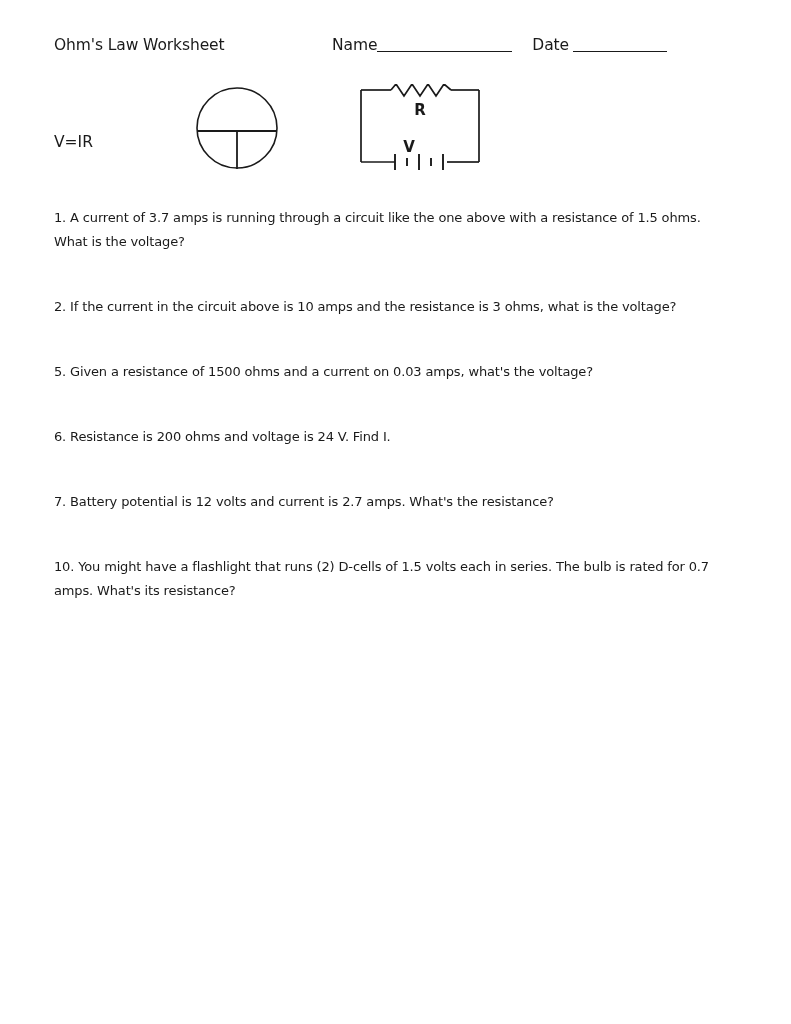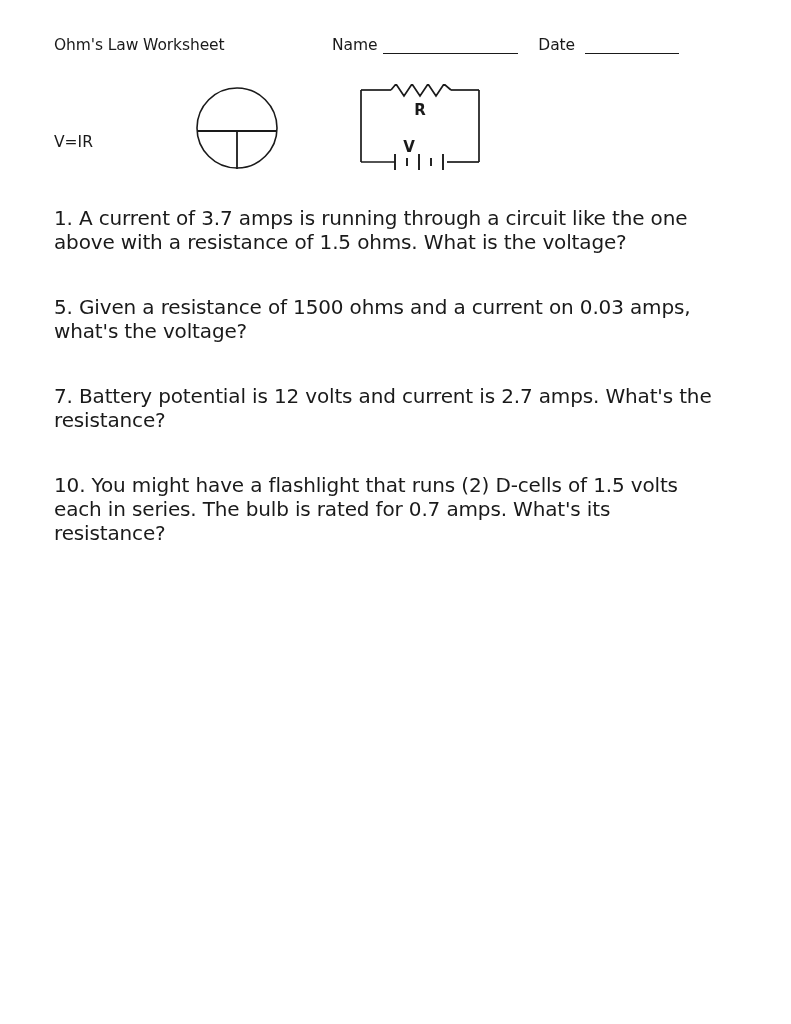--- a/index.html
+++ b/index.html
@@ -33,23 +33,22 @@
     font-size: 15.5px;
     letter-spacing: -0.1px;
   }
   .header-title {
     width: 278px;
     flex: 0 0 278px;
     white-space: nowrap;
   }
   .field {
     display: inline-flex;
-    align-items: flex-end;
+    align-items: center;
     white-space: nowrap;
-    gap: 6px;
   }
   .blank {
     display: inline-block;
     border-bottom: 1.6px solid #1a1a1a;
     height: 13px;
   }
   .blank-name { width: 135px; }
   .blank-date { width: 94px; margin-left: 4px; }
   .field-date { margin-left: 20px; }
 
@@ -75,21 +74,21 @@
   }
 
   
   .questions {
     position: absolute;
     left: 54px;
     top: 206px;
     width: 672px;
   }
   .question {
-    font-size: 20px;
+    font-size: 13px;
     line-height: 24px;
     letter-spacing: -0.15px;
     text-align: left;
   }
   .q-gap-lg { margin-bottom: 41px; }
   .q-gap-md { margin-bottom: 40px; }
   .q-gap-sm { margin-bottom: 18px; }
   .q-gap-xs { margin-bottom: 41px; }
 </style>
 </head>
@@ -142,18 +141,20 @@
       <line x1="76" y1="74" x2="76" y2="82" stroke="#1a1a1a" stroke-width="1.9"></line>
       <line x1="88" y1="70" x2="88" y2="86" stroke="#1a1a1a" stroke-width="1.9"></line>
 
       <text x="65" y="31" font-family="DejaVu Sans, sans-serif" font-size="15" font-weight="bold" text-anchor="middle" fill="#1a1a1a">R</text>
       <text x="54" y="68" font-family="DejaVu Sans, sans-serif" font-size="15" font-weight="bold" text-anchor="middle" fill="#1a1a1a">V</text>
     </svg>
   </div>
 
   <div class="questions">
     <div class="question q-gap-lg">1.  A current of 3.7 amps is running through a circuit like the one above with a resistance of 1.5 ohms.  What is the voltage?</div>
+    <div class="question q-gap-lg">2.  If the current in the circuit above is 10 amps and the resistance is 3 ohms, what is the voltage?</div>
     <div class="question q-gap-xs">5.  Given a resistance of 1500 ohms and a current on 0.03 amps, what's the voltage?</div>
+    <div class="question q-gap-xs">6.  Resistance is 200 ohms and voltage is 24 V.  Find I.</div>
     <div class="question q-gap-xs">7.  Battery potential is 12 volts and current is 2.7 amps.  What's the resistance?</div>
     <div class="question">10.  You might have a flashlight that runs (2) D-cells of 1.5 volts each in series.  The bulb is rated for 0.7 amps.  What's its resistance?</div>
   </div>
 
 </div>
 
 </body></html>

